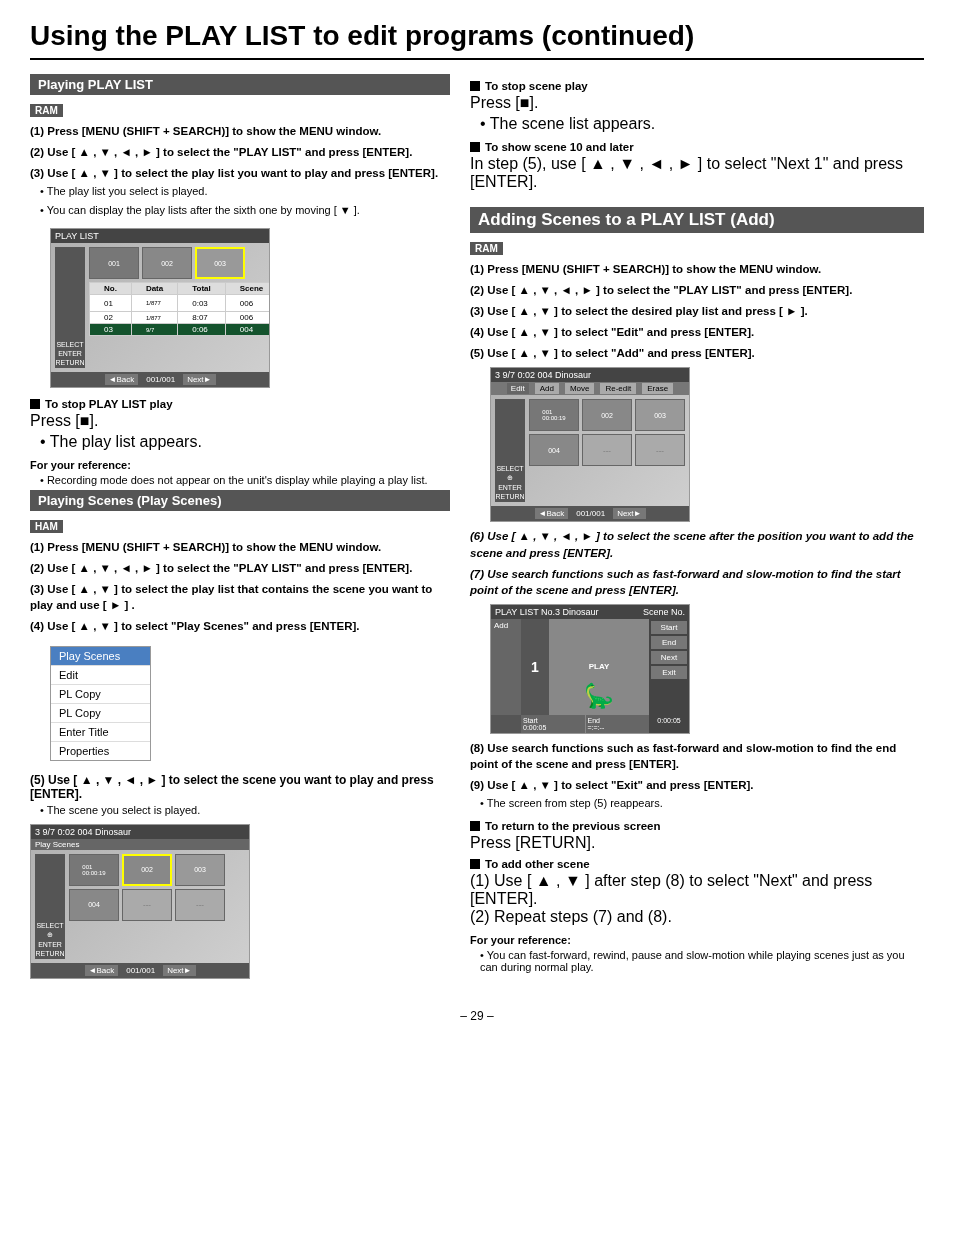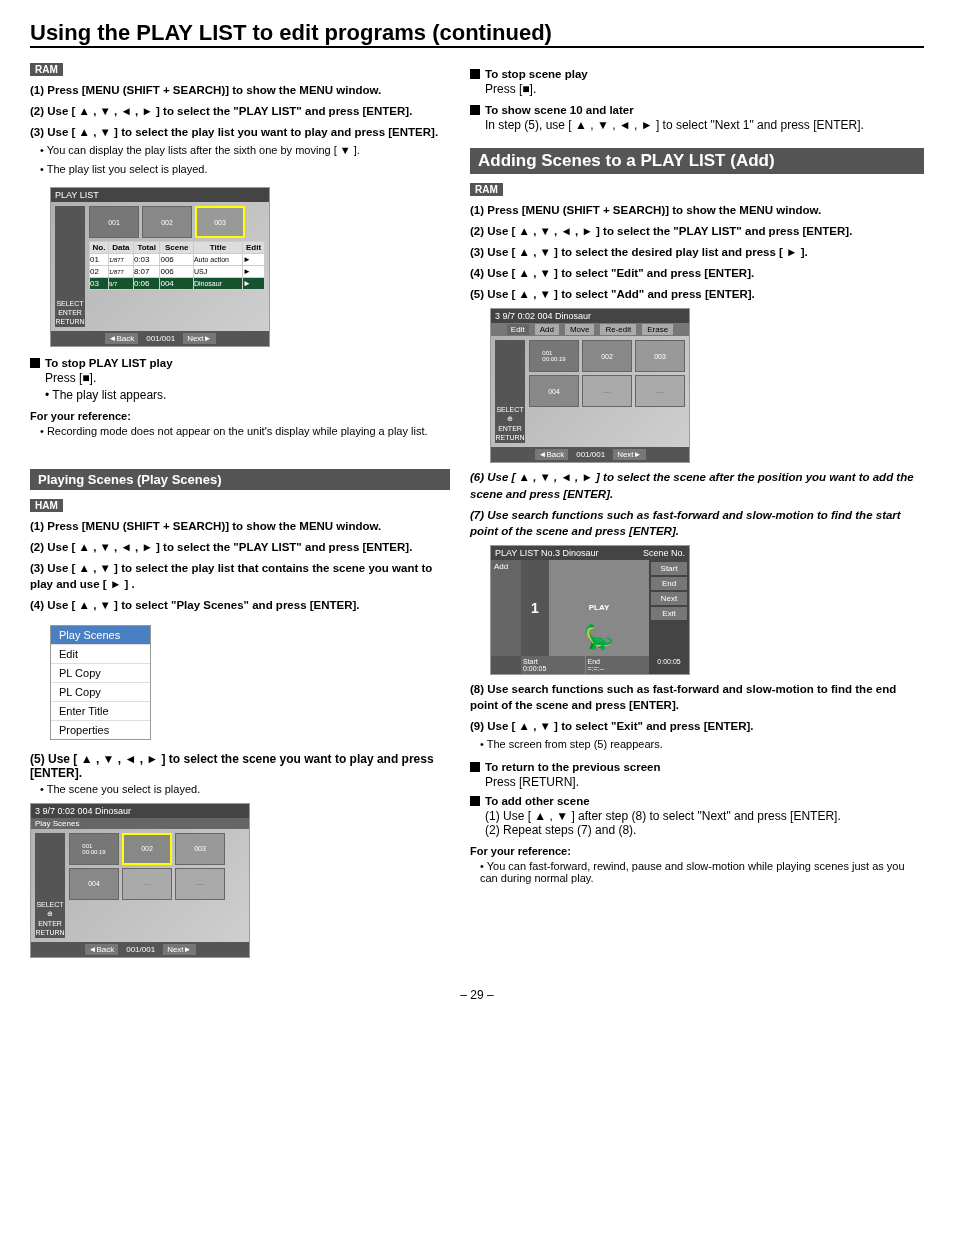--- a/index.html
+++ b/index.html
@@ -6,23 +6,24 @@
     body {
       font-family: Arial, Helvetica, sans-serif;
       font-size: 12px;
       background: #fff;
       color: #000;
       width: 954px;
       min-height: 1235px;
       padding: 20px 30px;
     }
     h1 {
-      font-size: 22px;
+      font-size: 28px;
       font-weight: bold;
       border-bottom: 2px solid #000;
+      padding-bottom: 6px;
       margin-bottom: 14px;
     }
     .columns {
       display: flex;
       gap: 20px;
     }
     .col-left {
       width: 420px;
       flex-shrink: 0;
     }
@@ -141,21 +142,21 @@
     }
     .screen-table {
       background: #fff;
       border: 1px solid #999;
       width: 100%;
       font-size: 8px;
       border-collapse: collapse;
     }
     .screen-table td, .screen-table th {
       border: 1px solid #ccc;
-      padding: 1px 0;
+      padding: 1px 14px;
       font-size: 8px;
     }
     .screen-table th {
       background: #ddd;
     }
     .screen-nav {
       background: #555;
       color: #fff;
       display: flex;
       justify-content: center;
@@ -190,22 +191,21 @@
     }
     .bullet-square {
       display: inline-block;
       width: 10px;
       height: 10px;
       background: #000;
       flex-shrink: 0;
       margin-top: 1px;
     }
     .indent-text {
-      margin-left: 15px;
-      font-size: 12px;
+      font-size: 16px;
     }
     .menu-box {
       border: 1px solid #999;
       display: inline-block;
       margin: 6px 0 6px 20px;
     }
     .menu-item {
       padding: 3px 30px 3px 8px;
       font-size: 11px;
       border-bottom: 1px solid #ddd;
@@ -248,27 +248,28 @@
 </head>
 <body>
 
 <h1>Using the PLAY LIST to edit programs (continued)</h1>
 
 <div class="columns">
 
   <div class="col-left">
 
     <div>
+      <div class="section-header">Playing PLAY LIST</div>
       <div class="ram-badge">RAM</div>
       <ol class="steps">
         <li><strong>(1) Press [MENU (SHIFT + SEARCH)] to show the MENU window.</strong></li>
         <li><strong>(2) Use [ ▲ , ▼ , ◄ , ► ] to select the "PLAY LIST" and press [ENTER].</strong></li>
         <li><strong>(3) Use [ ▲ , ▼ ] to select the play list you want to play and press [ENTER].</strong>
+          <div class="note-bullet">The play list you select is played.</div>
           <div class="note-bullet">You can display the play lists after the sixth one by moving [ ▼ ].</div>
-          <div class="note-bullet">The play list you select is played.</div>
         </li>
       </ol>
 
       
       <div class="screen-image" style="height:160px; width:220px; margin-left:20px;">
         <div class="screen-inner">
           <div class="screen-top-bar">
             <span>PLAY LIST</span>
           </div>
           <div class="screen-content">
@@ -344,21 +345,21 @@
         <div class="indent-text">Press [■].</div>
         <div class="indent-text note-bullet">The play list appears.</div>
       </div>
 
       <div style="margin-top:8px;">
         <div class="for-reference">For your reference:</div>
         <div class="note-bullet">Recording mode does not appear on the unit's display while playing a play list.</div>
       </div>
     </div>
 
-    <div style="margin-top:32px;">
+    <div style="margin-top:4px;">
       <div class="section-header">Playing Scenes (Play Scenes)</div>
       <div class="ham-badge">HAM</div>
       <ol class="steps">
         <li><strong>(1) Press [MENU (SHIFT + SEARCH)] to show the MENU window.</strong></li>
         <li><strong>(2) Use [ ▲ , ▼ , ◄ , ► ] to select the "PLAY LIST" and press [ENTER].</strong></li>
         <li><strong>(3) Use [ ▲ , ▼ ] to select the play list that contains the scene you want to play and use [ ► ] .</strong></li>
         <li><strong>(4) Use [ ▲ , ▼ ] to select "Play Scenes" and press [ENTER].</strong></li>
       </ol>
 
       
@@ -422,20 +423,21 @@
   </div>
 
   <div class="col-right">
 
     <div>
       <div class="bullet-item">
         <span class="bullet-square"></span>
         <span>To stop scene play</span>
       </div>
       <div class="indent-text">Press [■].</div>
+      <div class="indent-text note-bullet">The scene list appears.</div>
 
       <div class="bullet-item" style="margin-top:8px;">
         <span class="bullet-square"></span>
         <span>To show scene 10 and later</span>
       </div>
       <div class="indent-text">In step (5), use [ ▲ , ▼ , ◄ , ► ] to select "Next 1" and press [ENTER].</div>
     </div>
 
     <div style="margin-top:14px;">
       <div class="right-section-header">Adding Scenes to a PLAY LIST (Add)</div>

